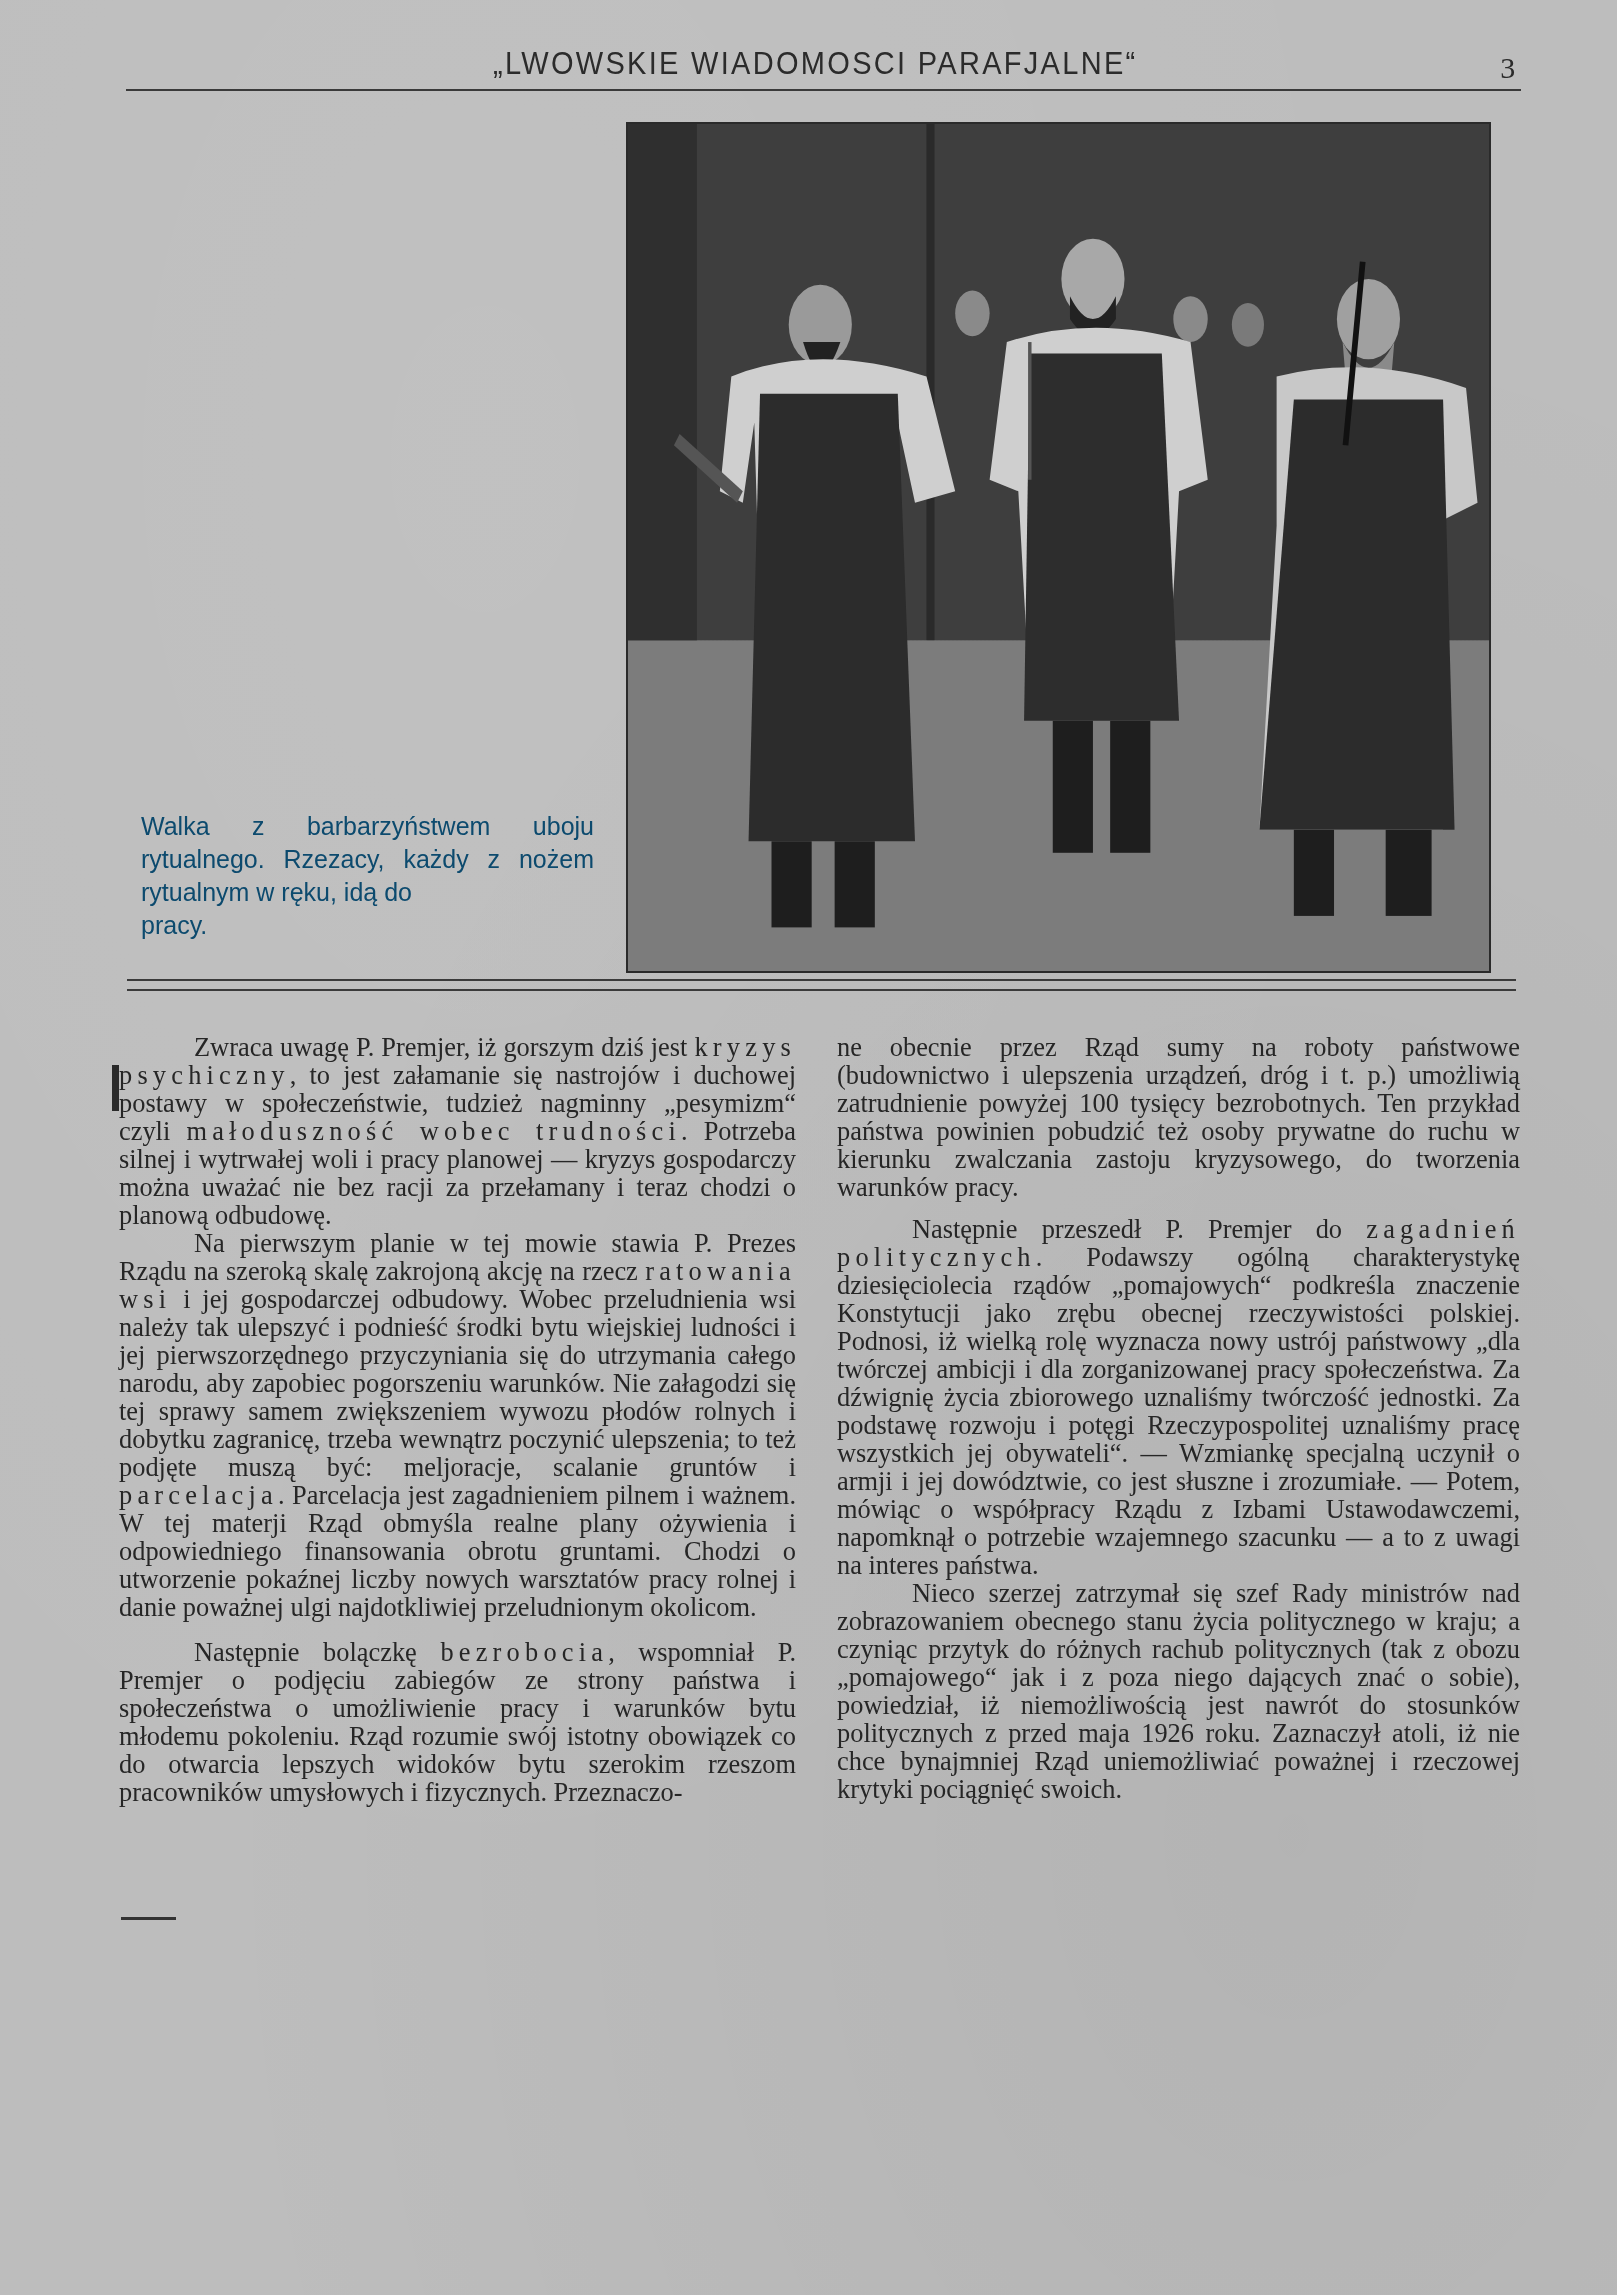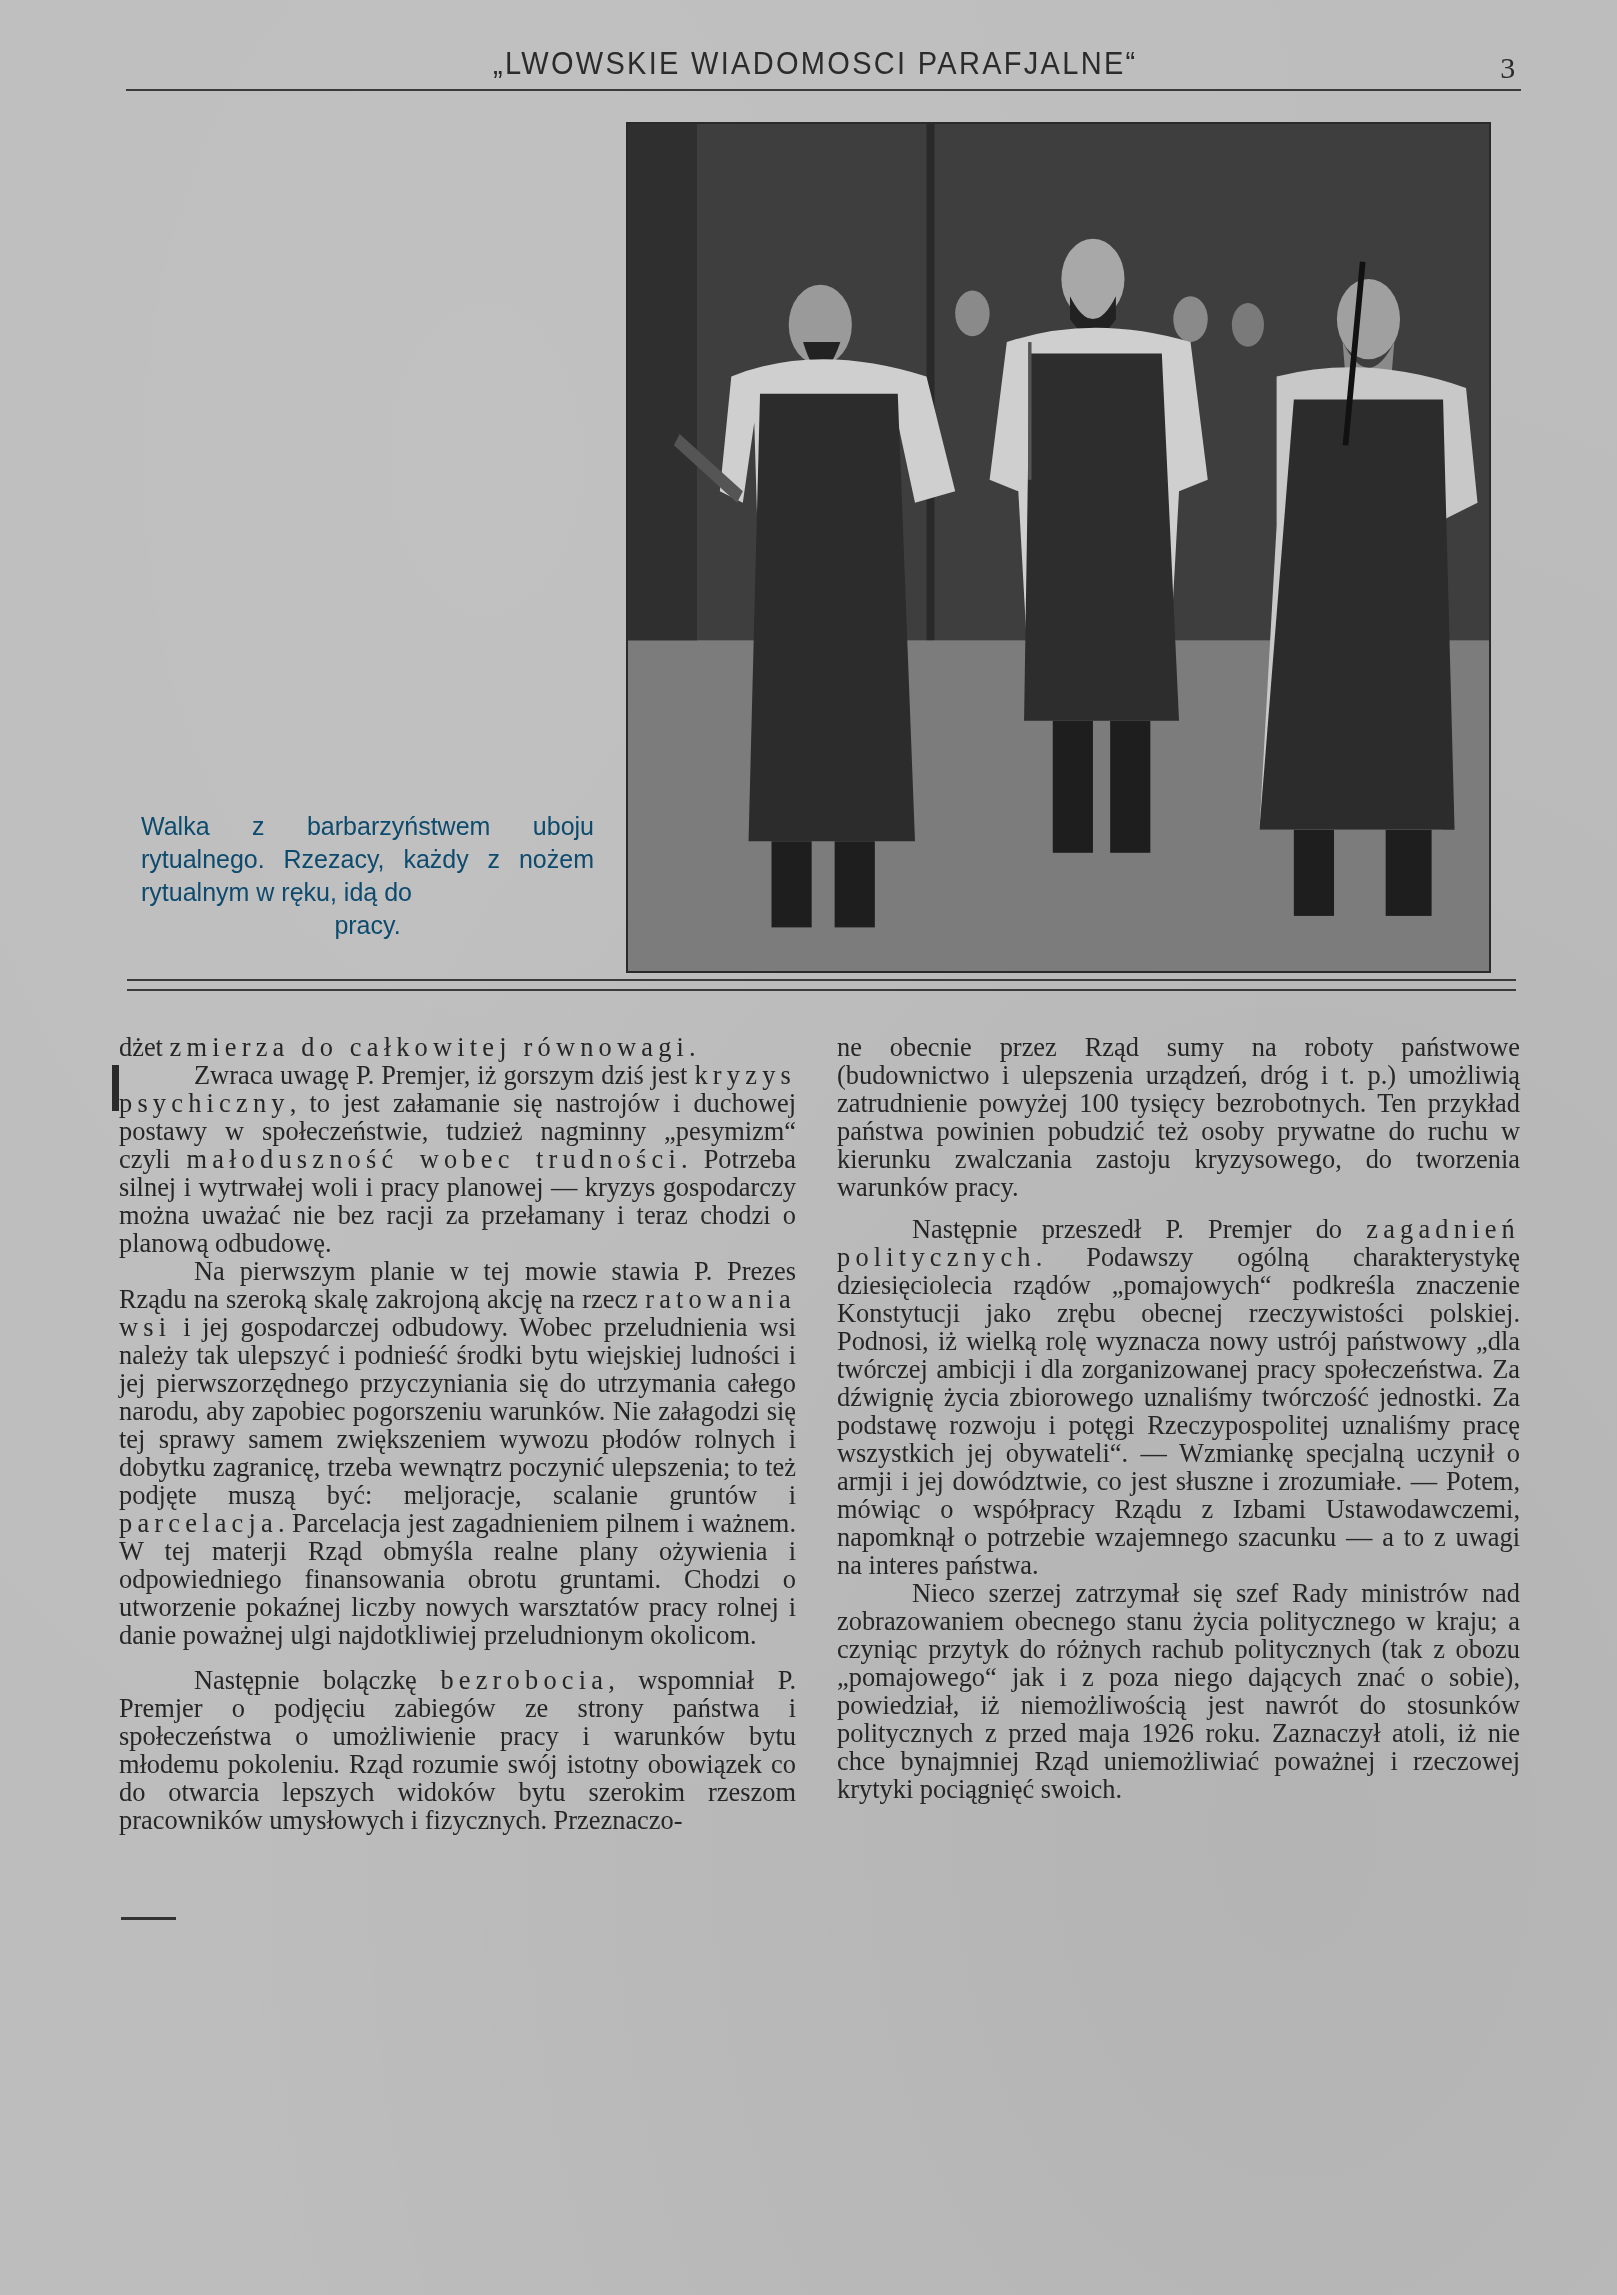--- a/index.html
+++ b/index.html
@@ -45,21 +45,21 @@
       linear-gradient(180deg, #4a4a4a 0%, #5a5a5a 40%, #707070 70%, #8a8a8a 100%);
   }
   .photo svg { position: absolute; inset: 0; width: 100%; height: 100%; }
   .caption {
     position: absolute; left: 126px; top: 810px; width: 453px;
     font-family: "Liberation Sans", "DejaVu Sans", sans-serif;
     font-size: 25px; line-height: 33px; text-align: justify;
     color: #0c4a6e;
     margin-left: 15px;
   }
-  .caption .last { display: block; text-align: center; }
+  .caption .last { display: block; }
   .double-rule {
     position: absolute; left: 127px; top: 979px; width: 1389px; height: 11.5px;
     border-top: 2.9px solid #3a3a3a; border-bottom: 2.9px solid #3a3a3a;
     box-sizing: border-box;
   }
   .column {
     position: absolute; top: 1033px; width: 677px;
     font-size: 26.4px; line-height: 28px; text-align: justify;
     color: #262626;
   }
@@ -136,21 +136,20 @@
 <div class="caption">
   <span>Walka z barbarzyństwem uboju rytualnego. Rzezacy, każdy z nożem rytualnym w ręku, idą do</span>
   <span class="last">pracy.</span>
 </div>
 
 <div class="double-rule"></div>
 
 <div class="margin-mark"></div>
 
 <div class="column col-left">
-  <p><span>dżet </span><span class="sp">zmierza do całkowitej równowagi.</span></p>
   <p class="indent"><span>Zwraca uwagę P. Premjer, iż gorszym dziś jest </span><span class="sp">kryzys psychiczny</span><span>, to jest załamanie się nastrojów i duchowej postawy w społeczeństwie, tudzież nagminny „pesymizm“ czyli </span><span class="sp">małoduszność wobec trudności</span><span>. Potrzeba silnej i wytrwałej woli i pracy planowej — kryzys gospodarczy można uważać nie bez racji za przełamany i teraz chodzi o planową odbudowę.</span></p>
   <p class="indent"><span>Na pierwszym planie w tej mowie stawia P. Prezes Rządu na szeroką skalę zakrojoną akcję na rzecz </span><span class="sp">ratowania wsi</span><span> i jej gospodarczej odbudowy. Wobec przeludnienia wsi należy tak ulepszyć i podnieść środki bytu wiejskiej ludności i jej pierwszorzędnego przyczyniania się do utrzymania całego narodu, aby zapobiec pogorszeniu warunków. Nie załagodzi się tej sprawy samem zwiększeniem wywozu płodów rolnych i dobytku zagranicę, trzeba wewnątrz poczynić ulepszenia; to też podjęte muszą być: meljoracje, scalanie gruntów i </span><span class="sp">parcelacja</span><span>. Parcelacja jest zagadnieniem pilnem i ważnem. W tej materji Rząd obmyśla realne plany ożywienia i odpowiedniego finansowania obrotu gruntami. Chodzi o utworzenie pokaźnej liczby nowych warsztatów pracy rolnej i danie poważnej ulgi najdotkliwiej przeludnionym okolicom.</span></p>
   <div style="height:17px"></div>
   <p class="indent"><span>Następnie bolączkę </span><span class="sp">bezrobocia</span><span>, wspomniał P. Premjer o podjęciu zabiegów ze strony państwa i społeczeństwa o umożliwienie pracy i warunków bytu młodemu pokoleniu. Rząd rozumie swój istotny obowiązek co do otwarcia lepszych widoków bytu szerokim rzeszom pracowników umysłowych i fizycznych. Przeznaczo-</span></p>
 </div>
 
 <div class="underline-mark"></div>
 
 <div class="column col-right">
   <p>ne obecnie przez Rząd sumy na roboty państwowe (budownictwo i ulepszenia urządzeń, dróg i t. p.) umożliwią zatrudnienie powyżej 100 tysięcy bezrobotnych. Ten przykład państwa powinien pobudzić też osoby prywatne do ruchu w kierunku zwalczania zastoju kryzysowego, do tworzenia warunków pracy.</p>

